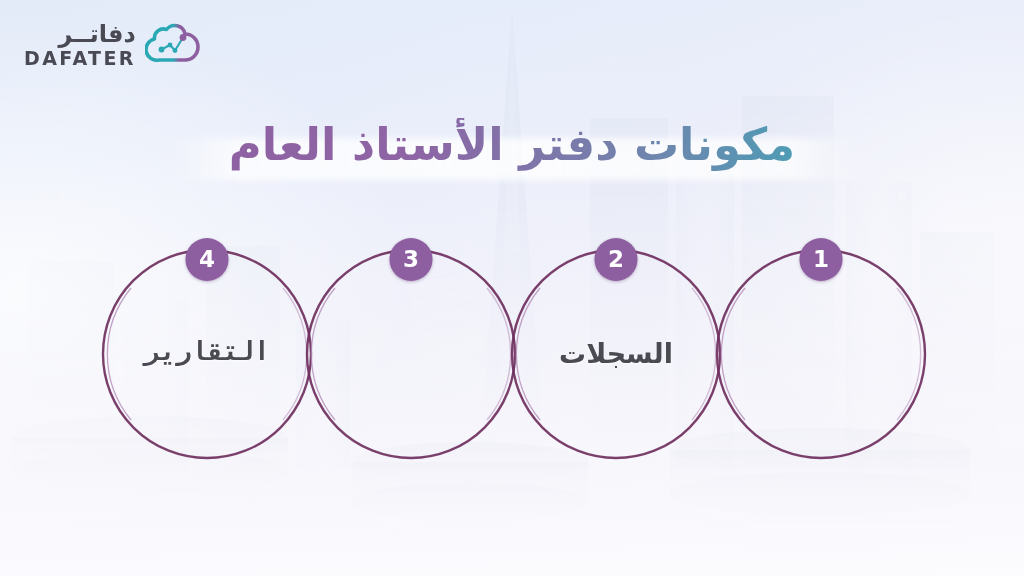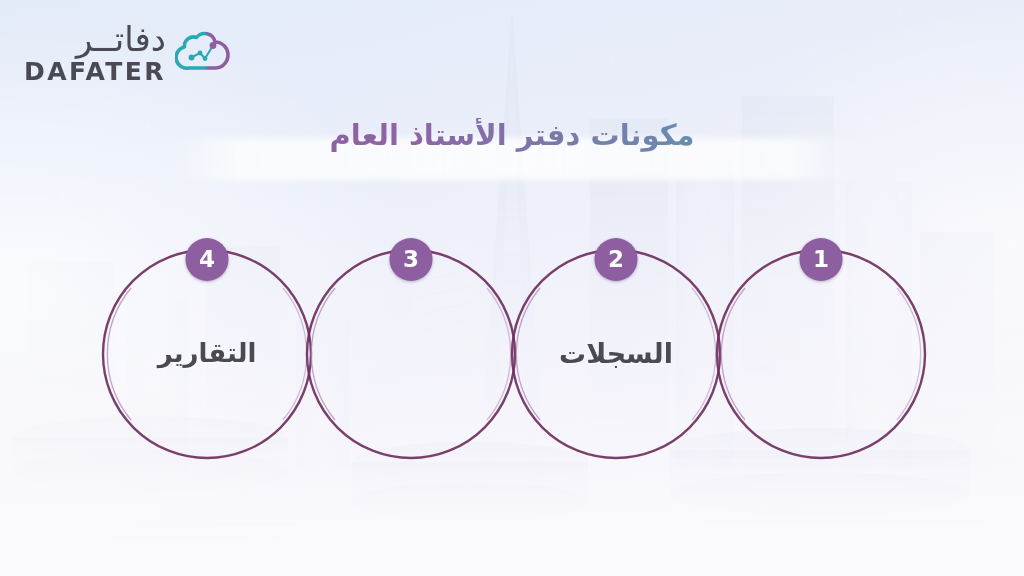--- a/index.html
+++ b/index.html
@@ -60,37 +60,37 @@
   #logo {
     position:absolute; left:24px; top:22px;
     display:flex; align-items:center; gap:9px;
     z-index:40;
   }
   #logo-wordmark {
     display:flex; flex-direction:column;
     align-items:flex-end; line-height:1;
   }
   #logo-ar {
-    font-size:34px; font-weight:400;
+    font-size:24px; font-weight:700;
     color:#4a4a55; letter-spacing:1px;
     direction:rtl;
   }
   #logo-en {
-    font-size:25px; font-weight:700;
+    font-size:19px; font-weight:700;
     color:#4a4a55; letter-spacing:2.4px;
     margin-top:3px;
   }
 
   
   #title {
     position:absolute;
     left:0; right:0; top:118px;
     text-align:center;
     direction:rtl;
-    font-size:29px;
+    font-size:45px;
     font-weight:700;
     letter-spacing:0px;
     z-index:35;
     background:linear-gradient(to left, #21b0bd 0%, #3fa6b8 16%, #6f86ae 36%, #8e64a4 60%, #8e5fa0 100%);
     -webkit-background-clip:text;
     background-clip:text;
     color:transparent;
     -webkit-text-fill-color:transparent;
     white-space:nowrap;
     text-shadow:none;
@@ -130,21 +130,21 @@
     transform:translateY(-50%);
     text-align:center;
     direction:rtl;
     color:#4a4a52;
     font-size:27px;
     font-weight:700;
     line-height:1.28;
     padding:0 26px;
     text-shadow:0 1px 2px rgba(255,255,255,.85);
   }
-  .node .label.two-line { font-size:26px; }
+  .node .label.two-line { font-size:26px;font-family:Liberation Mono, monospace; }
 
   .badge {
     position:absolute;
     left:50%; top:-6px;
     transform:translateX(-50%);
     width:43px; height:43px;
     border-radius:50%;
     background:#8e5fa0;
     box-shadow:0 1px 3px rgba(90,50,110,.35);
     display:flex; align-items:center; justify-content:center;

